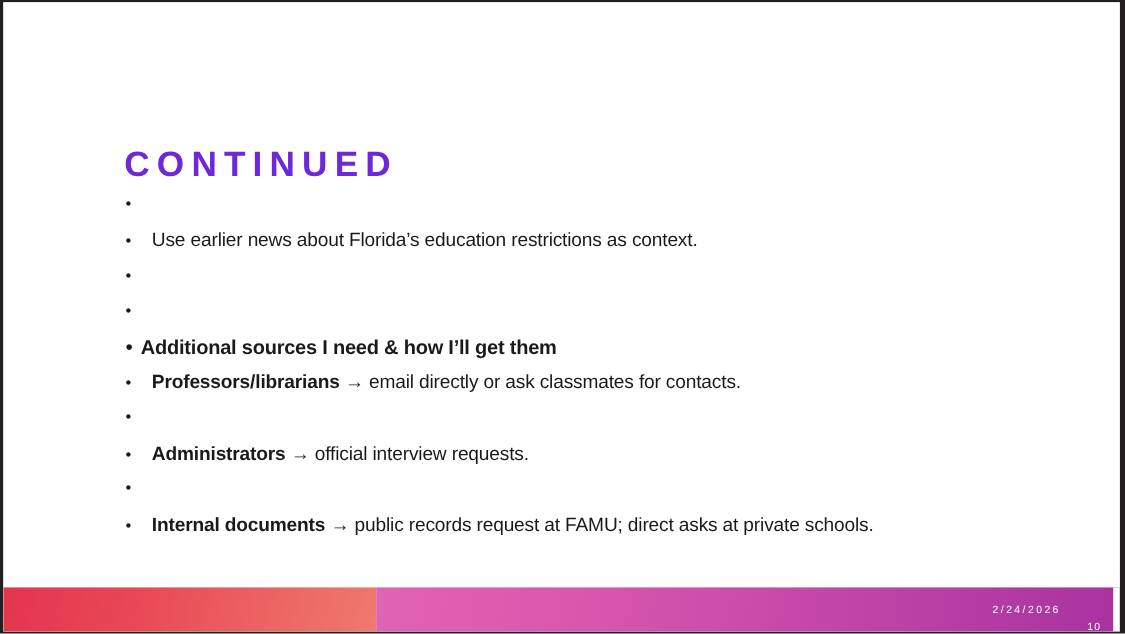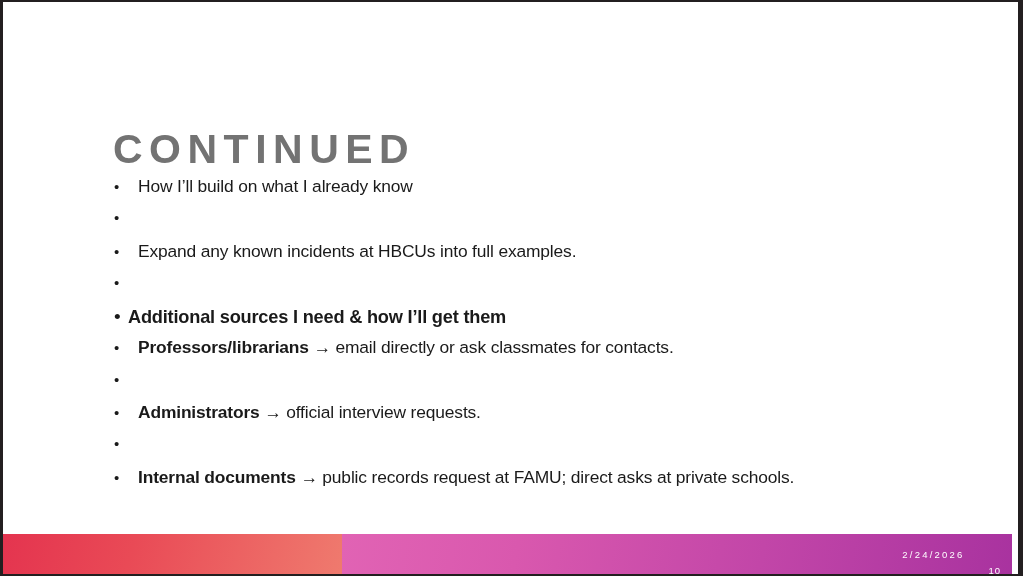--- a/index.html
+++ b/index.html
@@ -34,24 +34,24 @@
     right: 0;
     bottom: 0;
     background: #ffffff;
   }
 
   
   #title {
     position: absolute;
     left: 110px;
     top: 124px;
-    font-size: 41px;
+    font-size: 32px;
     line-height: 46px;
     font-weight: 700;
-    color: #737373;
+    color: #6d28d9;
     letter-spacing: 6.5px;
     white-space: nowrap;
   }
 
   
   #bullets {
     position: absolute;
     left: 110px;
     top: 176px;
     width: 830px;
@@ -157,28 +157,27 @@
 <body>
 
 <div id="slide">
   <div id="canvas">
 
     <div id="title">CONTINUED</div>
 
     <div id="bullets">
         <div class="bullet-row">
           <span class="bullet-mark">•</span>
-          <span class="bullet-text">How I’ll build on what I already know</span>
-        </div>
-        <div class="bullet-row">
-          <span class="bullet-mark">•</span>
-        </div>
-        <div class="bullet-row">
-          <span class="bullet-mark">•</span>
-          <span class="bullet-text">Expand any known incidents at HBCUs into full examples.</span>
+        </div>
+        <div class="bullet-row">
+          <span class="bullet-mark">•</span>
+          <span class="bullet-text">Use earlier news about Florida’s education restrictions as context.</span>
+        </div>
+        <div class="bullet-row">
+          <span class="bullet-mark">•</span>
         </div>
         <div class="bullet-row">
           <span class="bullet-mark">•</span>
         </div>
         <div class="bullet-row heading">
           <span class="bullet-mark">•</span>
           <span class="bullet-text">Additional sources I need &amp; how I’ll get them</span>
         </div>
         <div class="bullet-row">
           <span class="bullet-mark">•</span>

